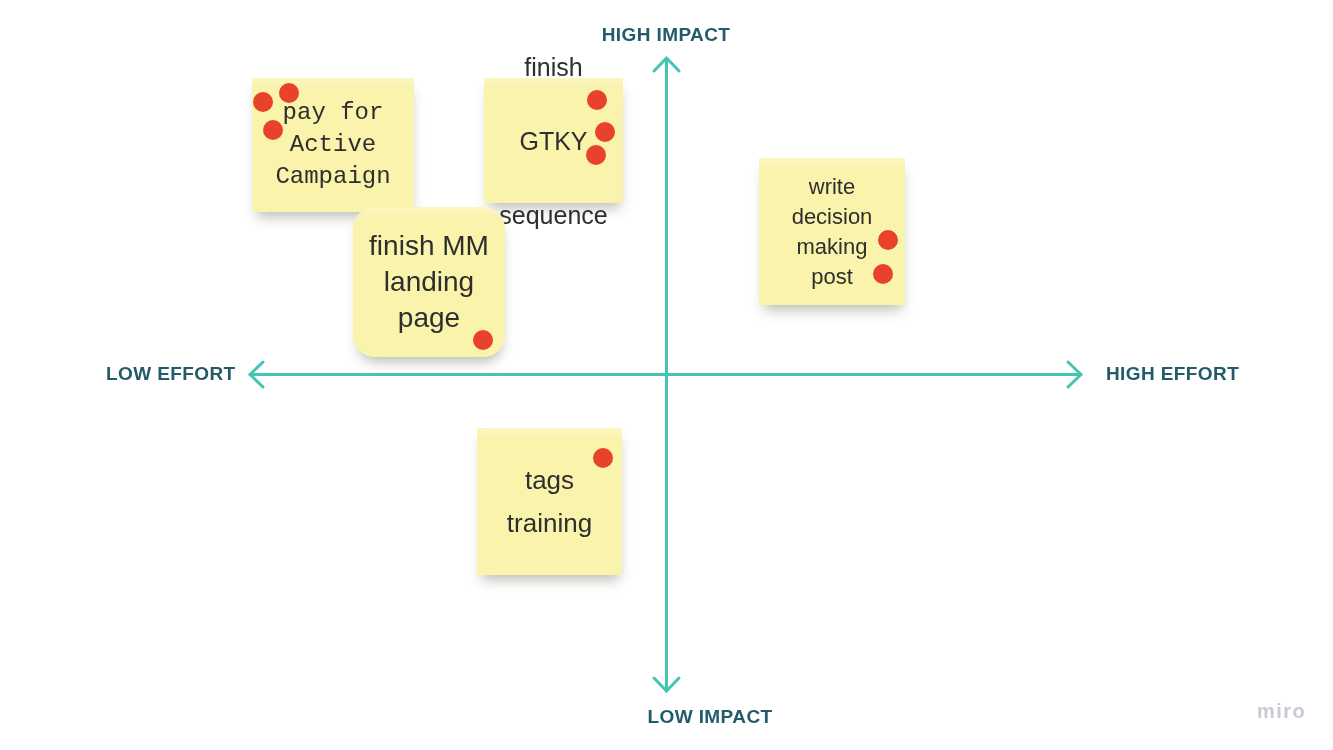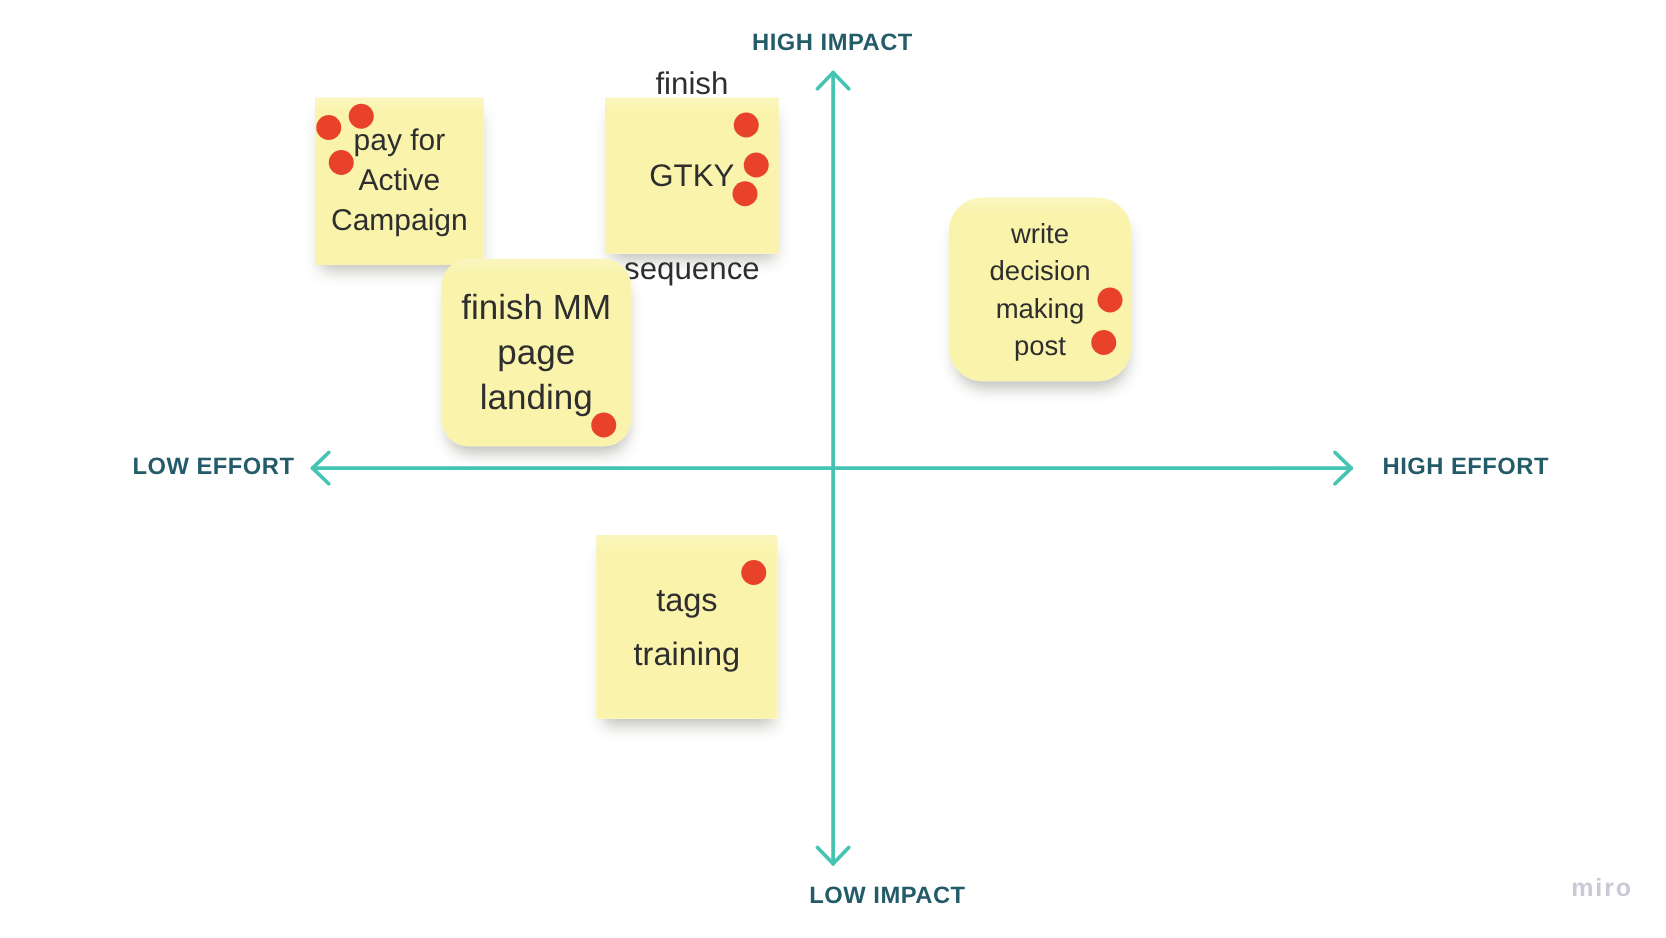--- a/index.html
+++ b/index.html
@@ -87,46 +87,46 @@
       <path d="M263 362 L250 374.5 L263 387"></path>
       <path d="M1068 362 L1081 374.5 L1068 387"></path>
     </g>
   </svg>
 
   <div class="axis-label centered" style="left:666px; top:24px;">HIGH IMPACT</div>
   <div class="axis-label centered" style="left:666px; top:706px;margin-left:44px;">LOW IMPACT</div>
   <div class="axis-label" style="left:106px; top:363px;">LOW EFFORT</div>
   <div class="axis-label" style="left:1106px; top:363px;">HIGH EFFORT</div>
 
-  <div class="note note-pay" style="left:252px; top:78px; width:135px; height:134px; z-index:1;">
+  <div class="note note-pay" style="left:252px; top:78px; width:162px; height:134px; z-index:1;font-family:Liberation Mono, monospace;">
     <span class="note-line">pay for</span>
     <span class="note-line">Active</span>
     <span class="note-line">Campaign</span>
     <span class="dot" style="left:1px;  top:14px;"></span>
     <span class="dot" style="left:27px; top:5px;"></span>
     <span class="dot" style="left:11px; top:42px;"></span>
   </div>
 
   <div class="note note-gtky" style="left:484px; top:78px; width:139px; height:125px; z-index:1;">
     <span class="note-line">finish</span>
     <span class="note-line">GTKY</span>
     <span class="note-line">sequence</span>
     <span class="dot" style="left:103px; top:12px;"></span>
     <span class="dot" style="left:111px; top:44px;"></span>
     <span class="dot" style="left:102px; top:67px;"></span>
   </div>
 
   <div class="note note-mm" style="left:353px; top:207px; width:152px; height:150px; z-index:2;border-radius:22px;">
     <span class="note-line">finish MM</span>
+    <span class="note-line">landing</span>
     <span class="note-line">page</span>
-    <span class="note-line">landing</span>
     <span class="dot" style="left:120px; top:123px;"></span>
   </div>
 
-  <div class="note note-write" style="left:759px; top:158px; width:146px; height:147px; z-index:1;border-radius:27px;">
+  <div class="note note-write" style="left:759px; top:158px; width:146px; height:147px; z-index:1;">
     <span class="note-line">write</span>
     <span class="note-line">decision</span>
     <span class="note-line">making</span>
     <span class="note-line">post</span>
     <span class="dot" style="left:119px; top:72px;"></span>
     <span class="dot" style="left:114px; top:106px;"></span>
   </div>
 
   <div class="note note-tags" style="left:477px; top:428px; width:145px; height:147px; z-index:1;">
     <span class="note-line">tags</span>

